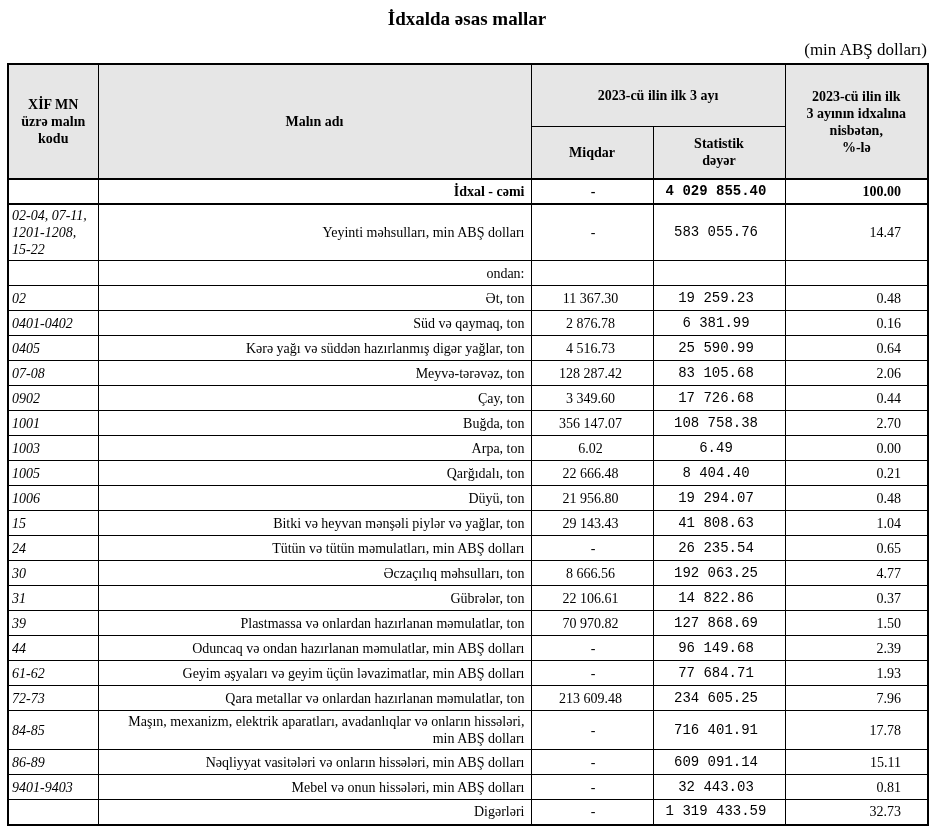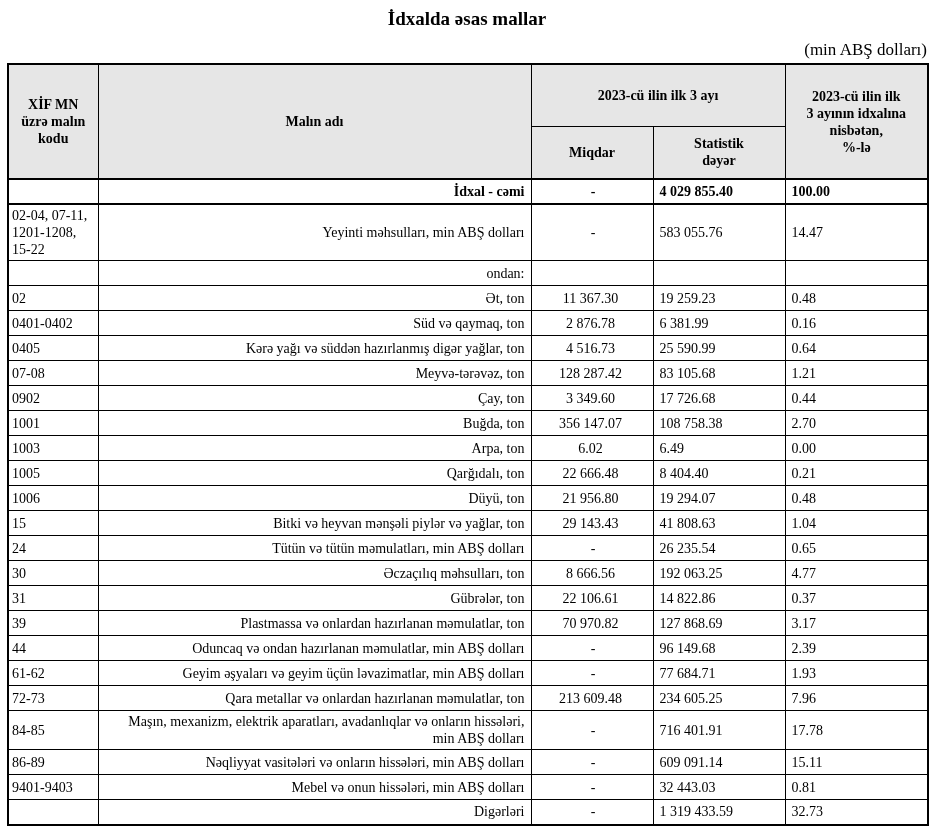--- a/index.html
+++ b/index.html
@@ -44,25 +44,25 @@
     background: #e6e6e6;
     font-weight: bold;
     text-align: center;
     vertical-align: middle;
     white-space: pre-line;
   }
   tr.head-top { height: 62px; }
   tr.head-sub { height: 53px; }
   thead tr.head-sub th, thead th[rowspan] { border-bottom: 2px solid #000; }
   tbody td { height: 25px; vertical-align: middle; }
-  .col-code { text-align: left; padding: 2px 3px; }
+  .col-code { text-align: left; padding: 2px 3px; font-style: italic; }
   .col-name { text-align: right; }
   .col-qty   { text-align: center; padding-right: 9px; }
-  .col-val   { text-align: left; padding-right: 12px; }
-  .col-share { text-align: left; padding-right: 9px; }
+  .col-val   { text-align: center; padding-right: 12px; font-family: Liberation Mono, monospace; }
+  .col-share { text-align: right; padding-right: 26px; }
   td.dash { text-align: center; padding-right: 4px; }
   .row-main  .col-name { padding-left: 10px; }
   .row-sub   .col-name { padding-left: 40px; }
   .row-label .col-name { }
   .row-total td { font-weight: bold; }
   .row-total .col-name { padding-left: 28px; }
   .row-total { border-top: 2px solid #000; border-bottom: 2px solid #000; }
 </style>
 </head>
 <body>
@@ -140,21 +140,21 @@
           <td class="col-name">Kərə yağı və süddən hazırlanmış digər yağlar, ton</td>
           <td class="col-qty">4 516.73</td>
           <td class="col-val">25 590.99</td>
           <td class="col-share">0.64</td>
         </tr>
         <tr class="row-sub">
           <td class="col-code">07-08</td>
           <td class="col-name">Meyvə-tərəvəz, ton</td>
           <td class="col-qty">128 287.42</td>
           <td class="col-val">83 105.68</td>
-          <td class="col-share">1.21</td>
+          <td class="col-share">2.06</td>
         </tr>
         <tr class="row-sub">
           <td class="col-code">0902</td>
           <td class="col-name">Çay, ton</td>
           <td class="col-qty">3 349.60</td>
           <td class="col-val">17 726.68</td>
           <td class="col-share">0.44</td>
         </tr>
         <tr class="row-sub">
           <td class="col-code">1001</td>
@@ -210,21 +210,21 @@
           <td class="col-name">Gübrələr, ton</td>
           <td class="col-qty">22 106.61</td>
           <td class="col-val">14 822.86</td>
           <td class="col-share">0.37</td>
         </tr>
         <tr class="row-main">
           <td class="col-code">39</td>
           <td class="col-name">Plastmassa və onlardan hazırlanan məmulatlar, ton</td>
           <td class="col-qty">70 970.82</td>
           <td class="col-val">127 868.69</td>
-          <td class="col-share">3.17</td>
+          <td class="col-share">1.50</td>
         </tr>
         <tr class="row-main">
           <td class="col-code">44</td>
           <td class="col-name">Oduncaq və ondan hazırlanan məmulatlar, min ABŞ dolları</td>
           <td class="col-qty dash">-</td>
           <td class="col-val">96 149.68</td>
           <td class="col-share">2.39</td>
         </tr>
         <tr class="row-main">
           <td class="col-code">61-62</td>

